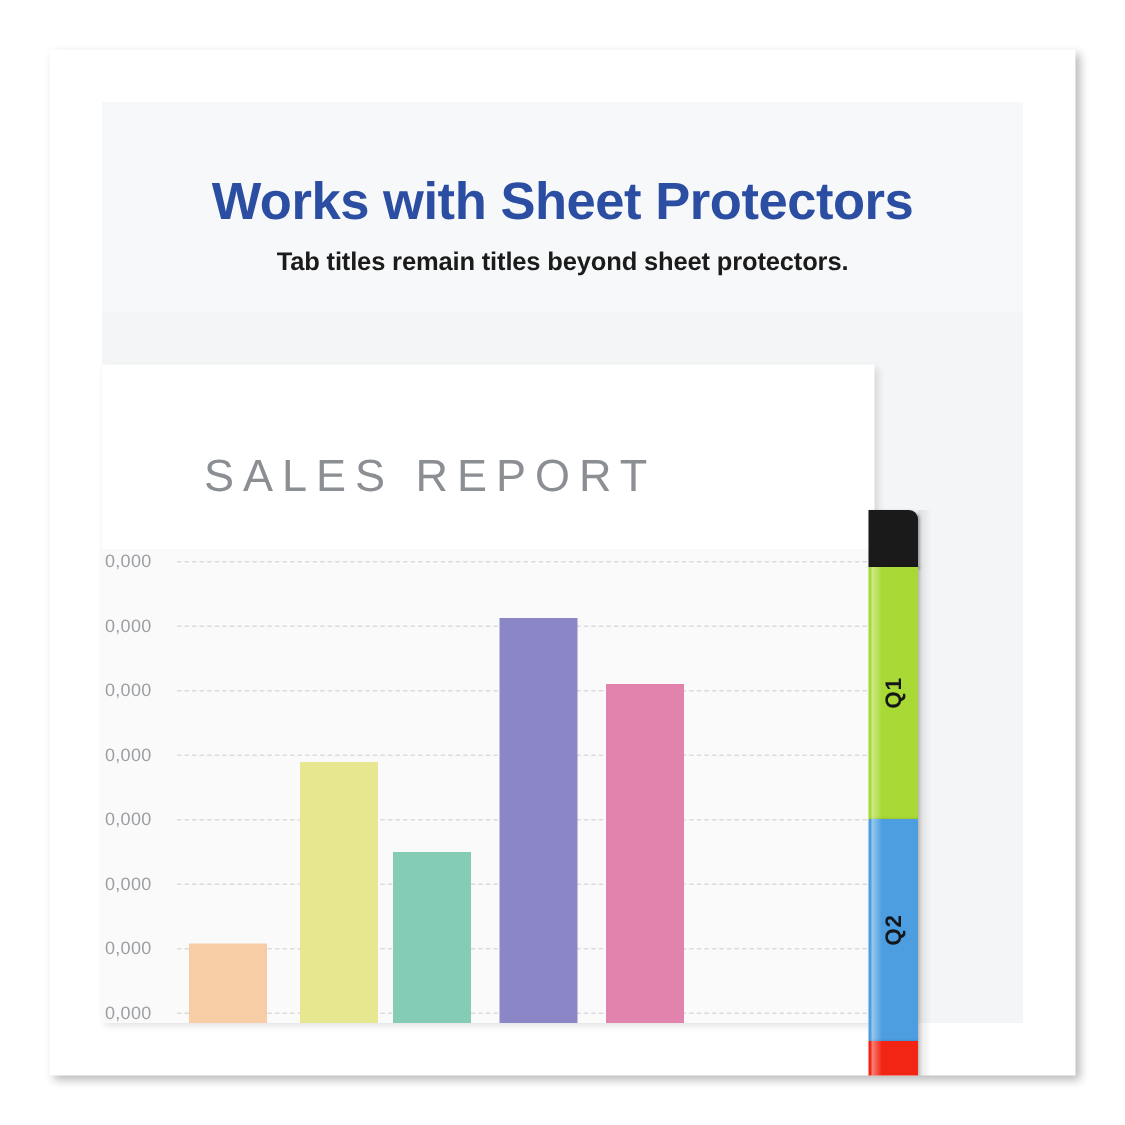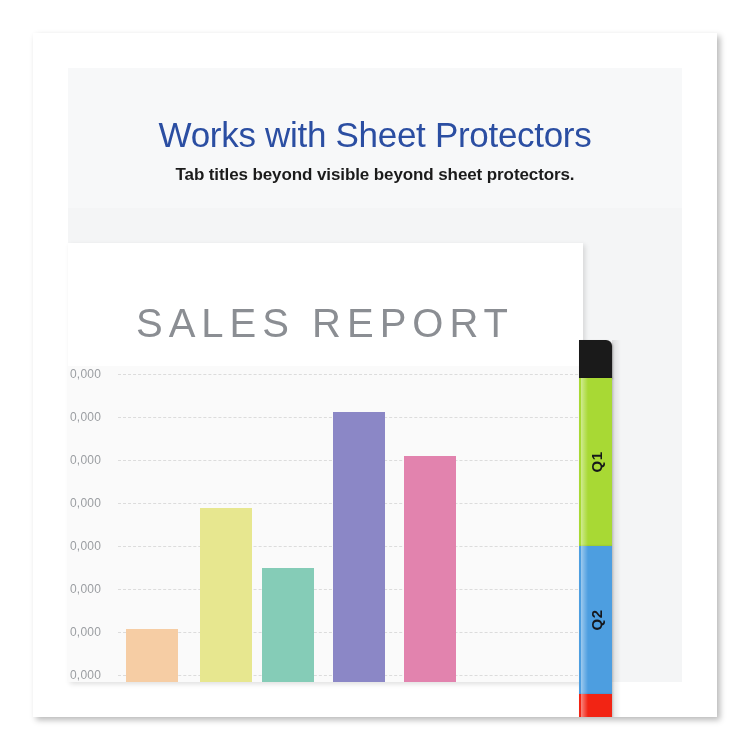--- a/index.html
+++ b/index.html
@@ -45,21 +45,21 @@
     height: 140px;
     text-align: center;
     background: #f7f8f9;
   }
   .headline {
     position: absolute;
     left: 0;
     right: 0;
     top: 47px;
     font-size: 35px;
-    font-weight: normal;
+    font-weight: bold;
     color: #2b4ea2;
     letter-spacing: -0.3px;
     white-space: nowrap;
   }
   .subhead {
     position: absolute;
     left: 0;
     right: 0;
     top: 97px;
     font-size: 17px;
@@ -76,21 +76,21 @@
     top: 175px;              
     width: 515px;            
     height: 439px;           
     background: #ffffff;
     box-shadow: 2px 2px 5px rgba(0,0,0,0.13);
   }
   .sheet-title {
     position: absolute;
     left: 68px;
     top: 58px;
-    font-size: 40px;
+    font-size: 30px;
     font-weight: 300;
     color: #8b8e93;
     letter-spacing: 6px;
     white-space: nowrap;
   }
 
   
   .plot {
     position: absolute;
     left: 0px;               
@@ -184,21 +184,21 @@
 </style>
 </head>
 <body>
 
 <div class="photo">
 
   <div class="inner-panel">
 
     <div class="header">
       <div class="headline">Works with Sheet Protectors</div>
-      <div class="subhead">Tab titles beyond visible beyond sheet protectors.</div>
+      <div class="subhead">Tab titles remain titles beyond sheet protectors.</div>
     </div>
 
     <div class="sheet">
       <div class="sheet-title">SALES REPORT</div>
 
       <div class="plot">
         <div class="plot-bg"></div>
         <div id="gridlines">
             <div class="gridline" style="top: -14px;"></div>
             <div class="gridline" style="top: 29px;"></div>

